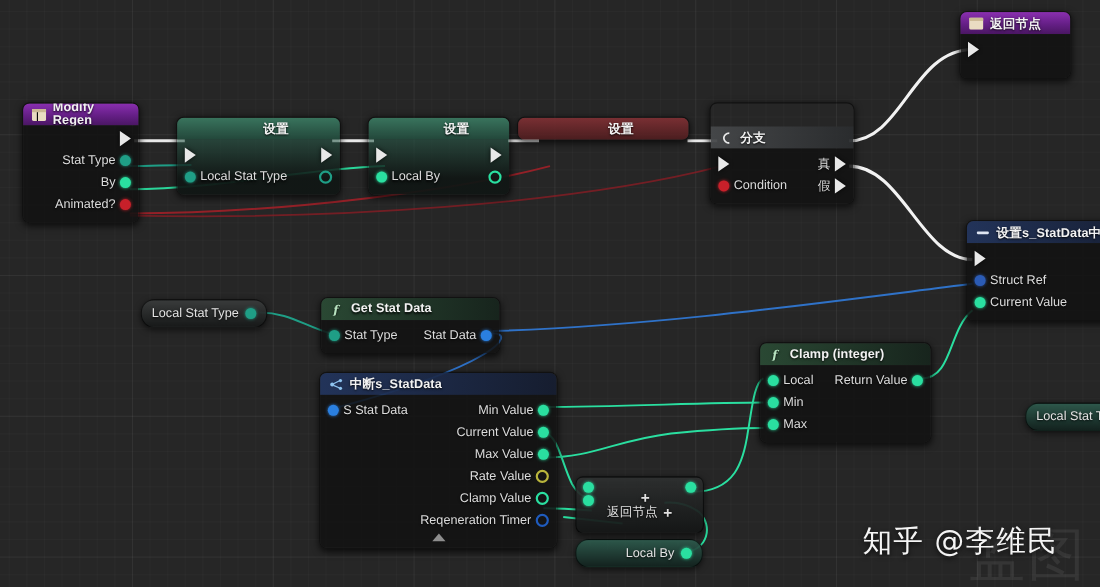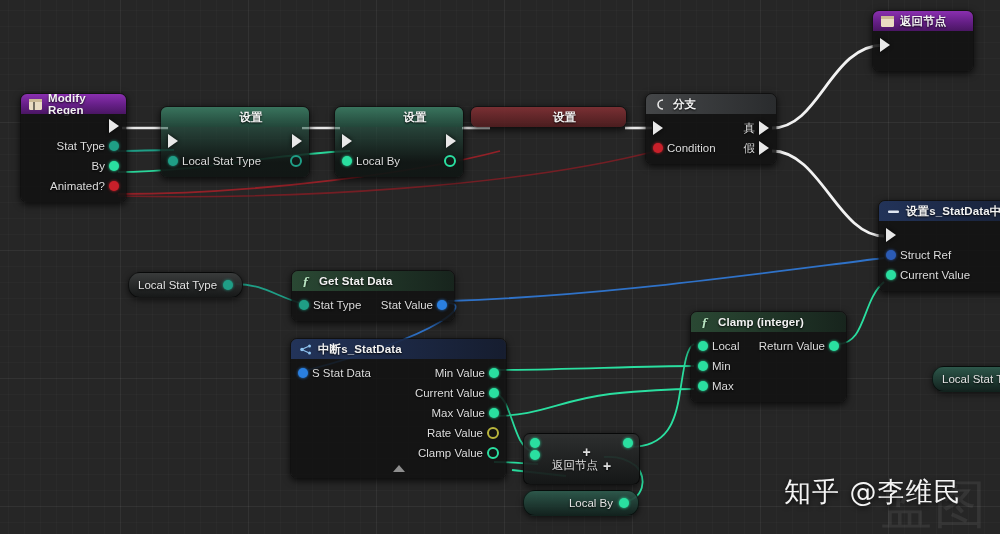--- a/index.html
+++ b/index.html
@@ -45,21 +45,21 @@
   }
   .node-head.centered { justify-content: center; padding-left: 40px; }
   .node-body {
     background: rgba(18,18,18,0.88);
     padding: 4px 0 6px 0;
     position: relative;
   }
 
   
   .hd-purple { background: linear-gradient(to bottom, #8a2fb0 0%, #651f86 55%, #4a1663 100%); }
-  .hd-gray   { background: linear-gradient(to right, rgba(70,72,74,0.95), rgba(42,44,46,0.95)); }
+  .hd-gray   { background: linear-gradient(to right, rgba(70,72,74,0.95), rgba(42,44,46,0.95)); margin-top: 21px; }
   .hd-blue   { background: linear-gradient(to right, rgba(34,52,92,0.95), rgba(20,28,48,0.9)); }
   .hd-fn     { background: linear-gradient(to right, rgba(42,74,52,0.95), rgba(22,36,28,0.92)); }
 
   
   .tint-green .node-body { background: linear-gradient(to bottom, rgba(40,92,74,0.55), rgba(16,22,20,0.94) 70%); }
   .tint-red   .node-body { background: linear-gradient(to bottom, rgba(104,38,42,0.55), rgba(22,15,16,0.94) 70%); }
   .tint-green .node-head { background: linear-gradient(to bottom, rgba(58,120,96,0.95), rgba(34,74,60,0.9)); }
   .tint-red   .node-head { background: linear-gradient(to bottom, rgba(126,48,52,0.95), rgba(78,28,30,0.9)); }
 
   .row {
@@ -359,21 +359,21 @@
             <text x="3" y="9.5" font-size="11" font-style="italic" font-family="DejaVu Serif, serif" fill="#b7e3c0">f</text>
           </svg>
       </span>
       <span>Get Stat Data</span>
     </div>
     <div class="node-body">
       <div class="row">
         <span class="pin solid c-teal"></span>
         <span class="lbl">Stat Type</span>
         <span class="out">
-          <span class="lbl">Stat Value</span>
+          <span class="lbl">Stat Data</span>
           <span class="pin solid c-blue"></span>
         </span>
       </div>
     </div>
   </div>
 
   <div class="node" style="left:290px; top:338px; width:215px;">
     <div class="node-head hd-blue">
       <span class="hicon">
         <svg viewBox="0 0 13 11" width="13" height="11">
@@ -411,20 +411,26 @@
           <span class="lbl">Rate Value</span>
           <span class="pin hollow c-yellow"></span>
         </span>
       </div>
       <div class="row">
         <span class="out" style="margin-left:auto;">
           <span class="lbl">Clamp Value</span>
           <span class="pin hollow c-green"></span>
         </span>
       </div>
+      <div class="row">
+        <span class="out" style="margin-left:auto;">
+          <span class="lbl">Reqeneration Timer</span>
+          <span class="pin hollow c-darkblue"></span>
+        </span>
+      </div>
       <div class="collapse-tri"></div>
     </div>
   </div>
 
   <div class="node" style="left:690px; top:311px; width:155px;">
     <div class="node-head hd-fn">
       <span class="hicon">
         <svg viewBox="0 0 13 11" width="13" height="11">
             <text x="3" y="9.5" font-size="11" font-style="italic" font-family="DejaVu Serif, serif" fill="#b7e3c0">f</text>
           </svg>

